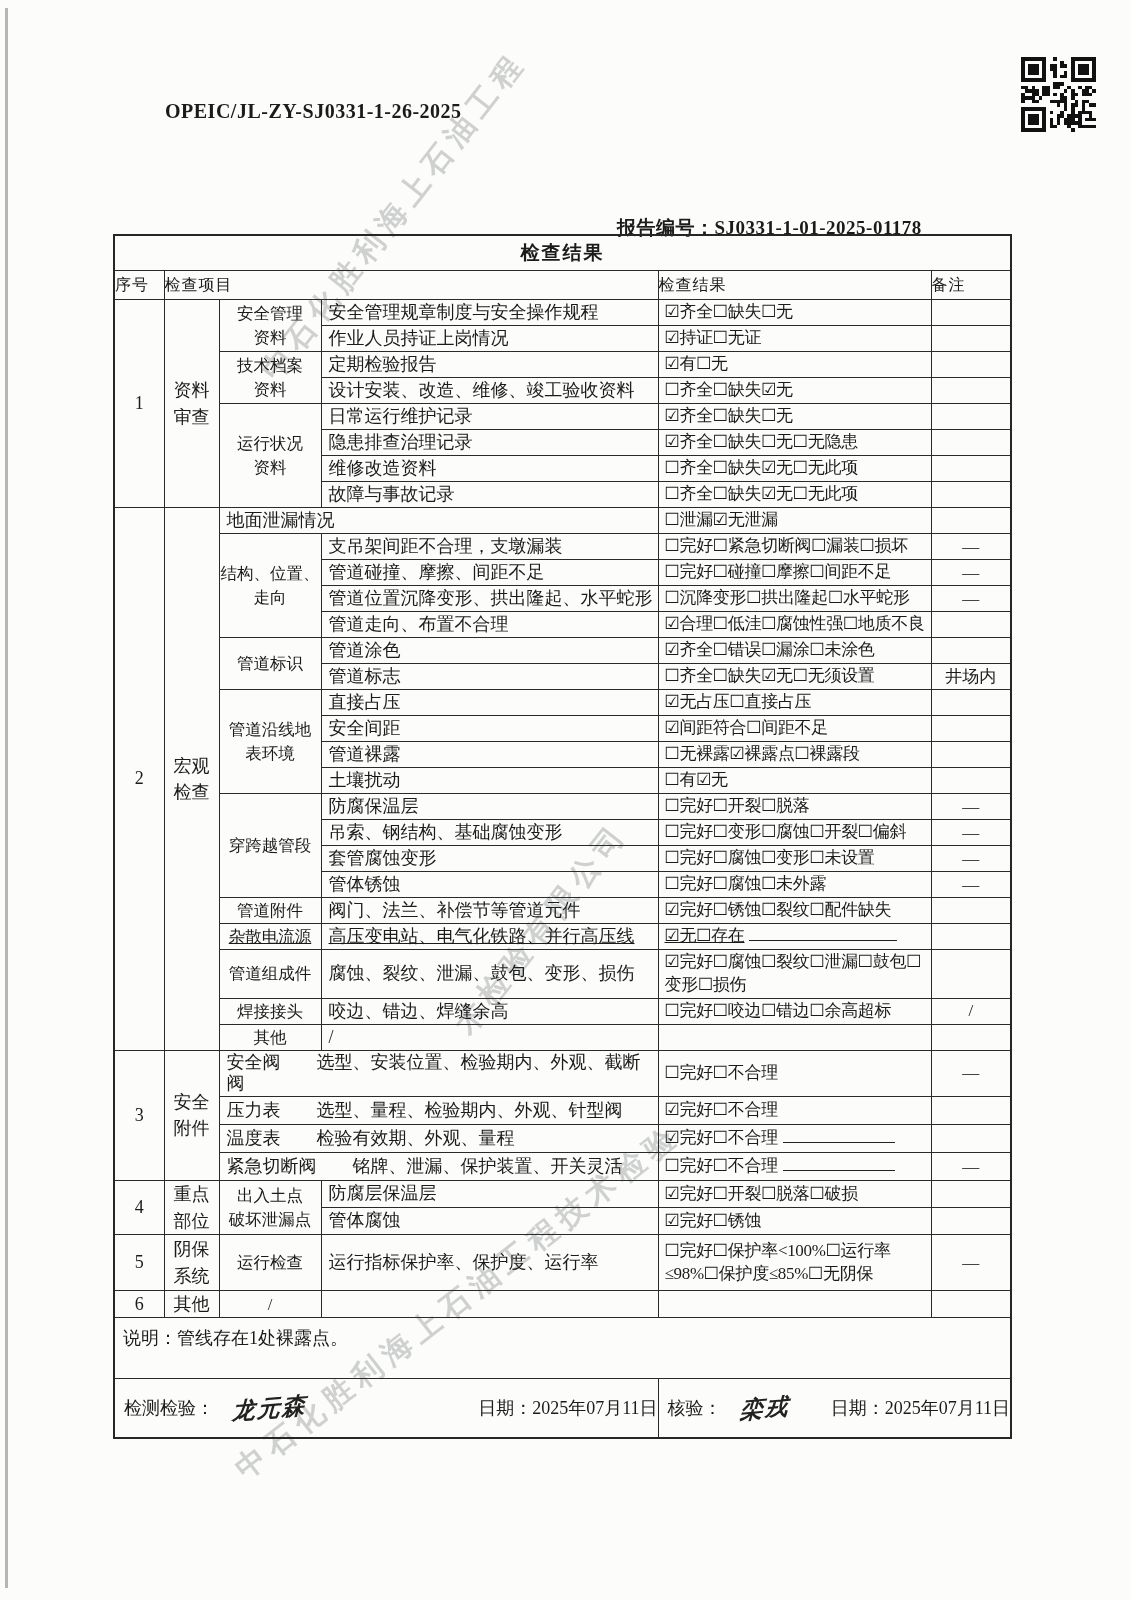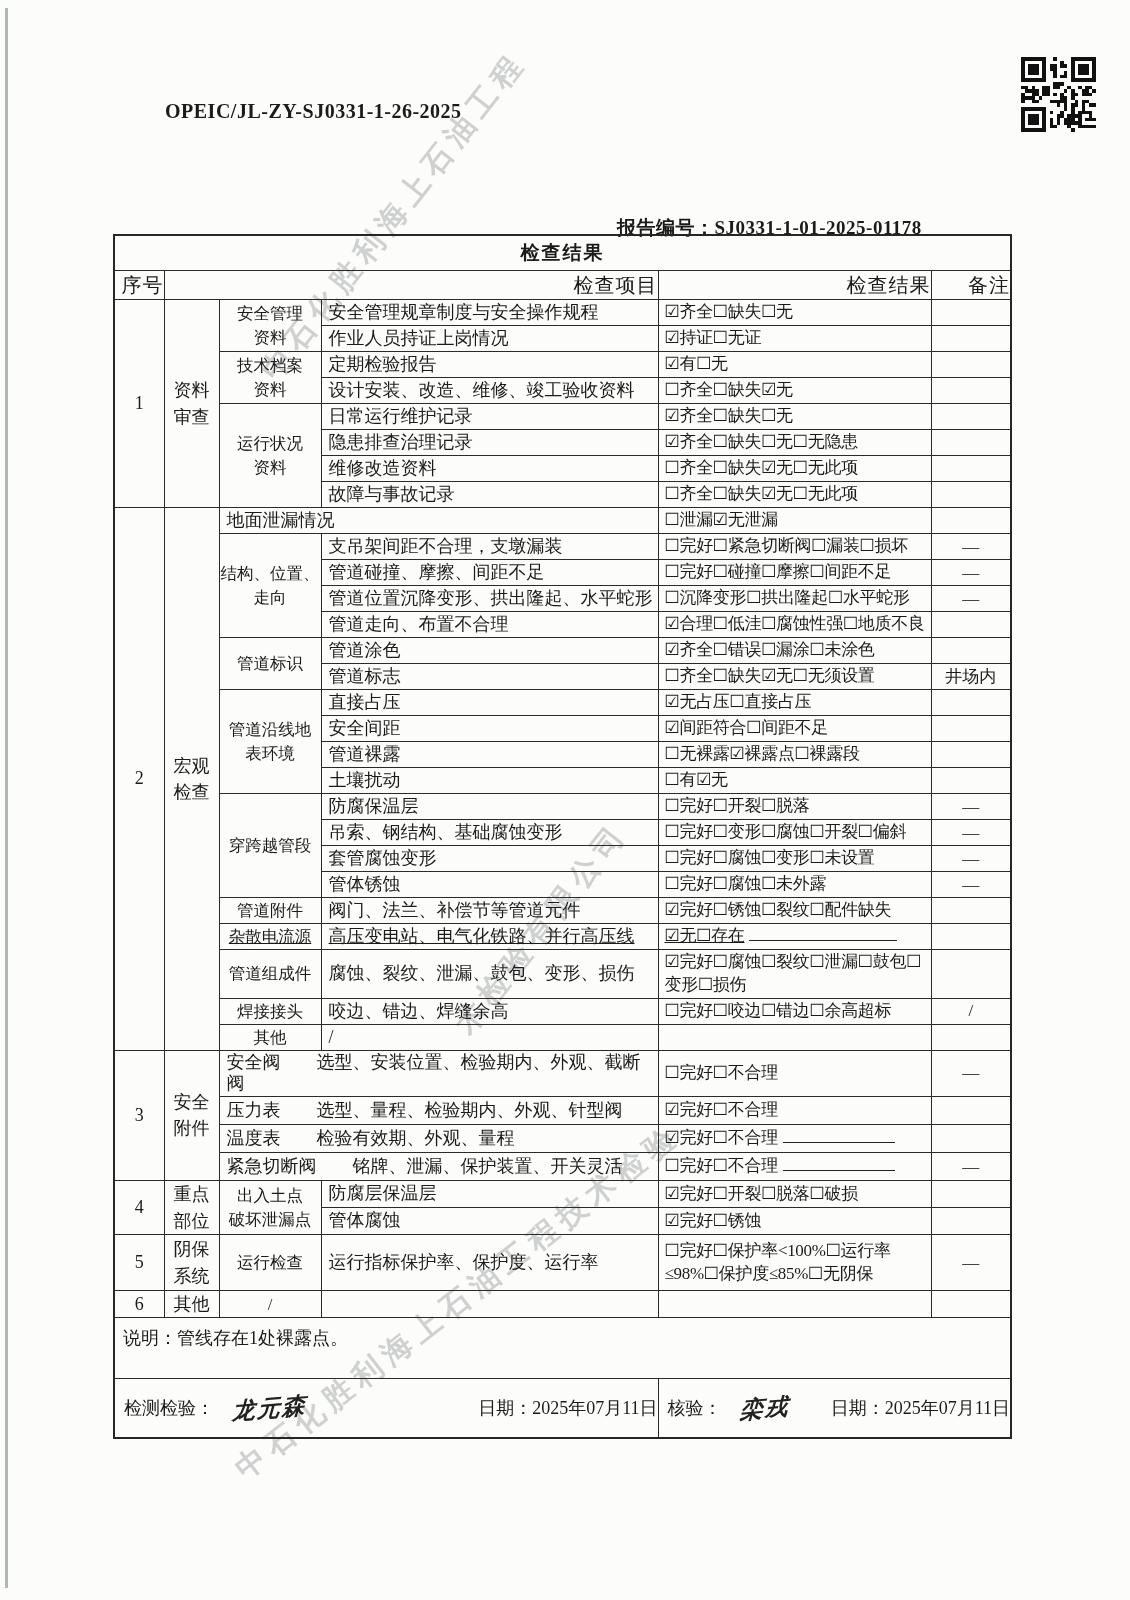--- a/index.html
+++ b/index.html
@@ -18,21 +18,21 @@
   .qr { position:absolute; left:1021px; top:57px; width:75px; height:75px; }
   .title { position:absolute; left:0; top:158px; width:100%; margin:0; text-align:center;
            font-size:27px; font-weight:700; letter-spacing:2px; }
   .report-no { position:absolute; left:617px; top:206px; font-size:19px; font-weight:700; letter-spacing:.5px;margin-top:9px; }
 
   table.report-table { position:absolute; left:113px; top:234px; width:897px;
         border-collapse:collapse; table-layout:fixed; border:2.5px solid #262626; }
   .report-table th, .report-table td { border:1.5px solid #2a2a2a; padding:0; vertical-align:middle;
         font-weight:400; overflow:hidden; }
   tr.caption-row th { height:34px; font-size:19px; font-weight:700; text-align:center; letter-spacing:2px; }
-  tr.header-row th { height:28px; font-size:20px; text-align:right; letter-spacing:1px; }
+  tr.header-row th { height:28px; font-size:16px; text-align:left; letter-spacing:1px; }
 
   td.c-no     { text-align:center; font-size:18px; }
   td.c-group  { text-align:center; font-size:18px; white-space:pre-line; line-height:1.45; }
   td.c-cat    { text-align:center; font-size:16.5px; white-space:pre-line; line-height:1.4; padding:0 1px; }
   td.c-item   { text-align:left; font-size:18px; padding:1px 4px 1px 7px; line-height:1.2; }
   td.c-result { text-align:left; font-size:17px; padding:1px 3px 1px 6px; line-height:1.35;
                 font-family:"Liberation Serif","DejaVu Sans",serif; letter-spacing:-0.3px; }
   td.c-remark { text-align:center; font-size:17px; }
   .blank-line { display:inline-block; border-bottom:1.8px solid #222; height:14px; margin-left:5px; vertical-align:baseline; }
 

